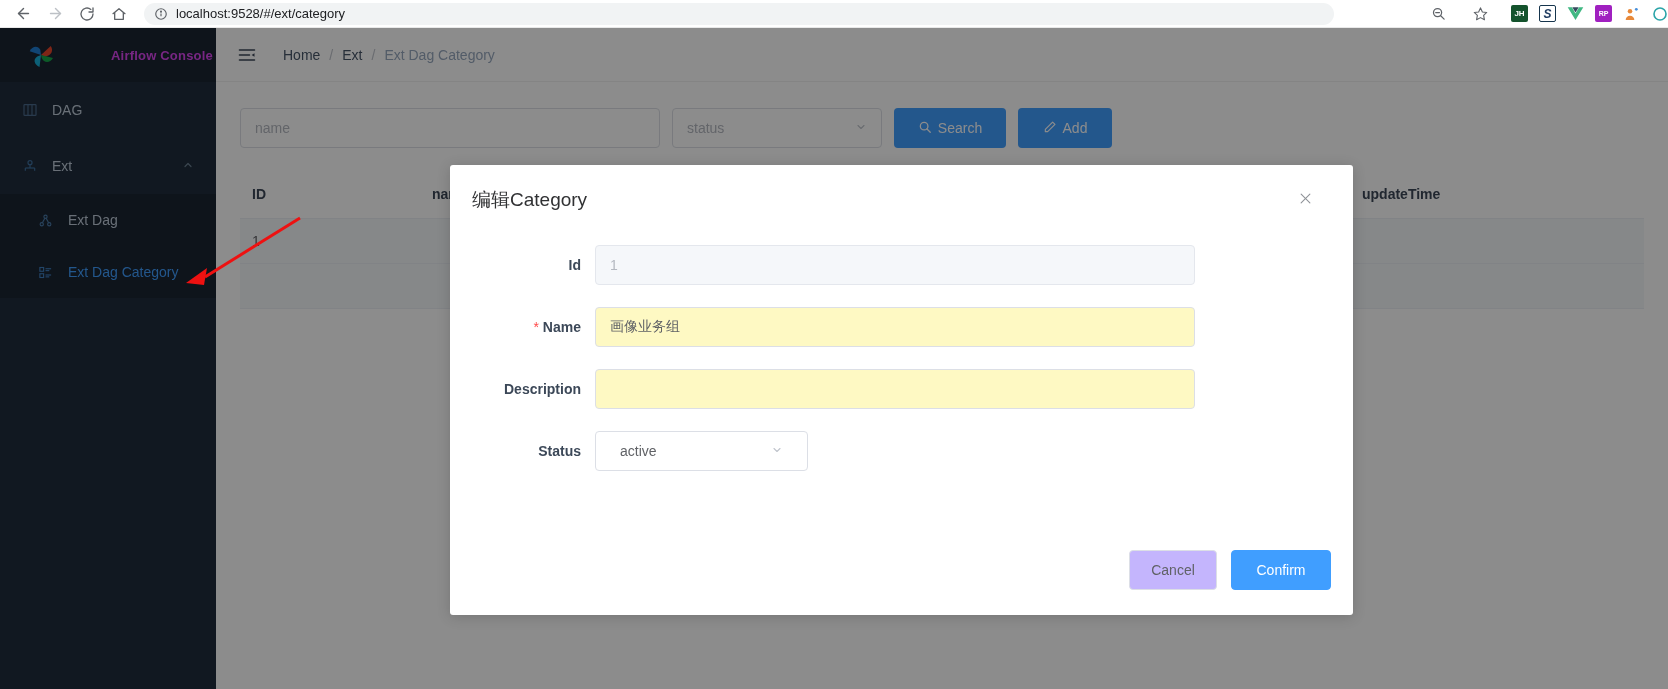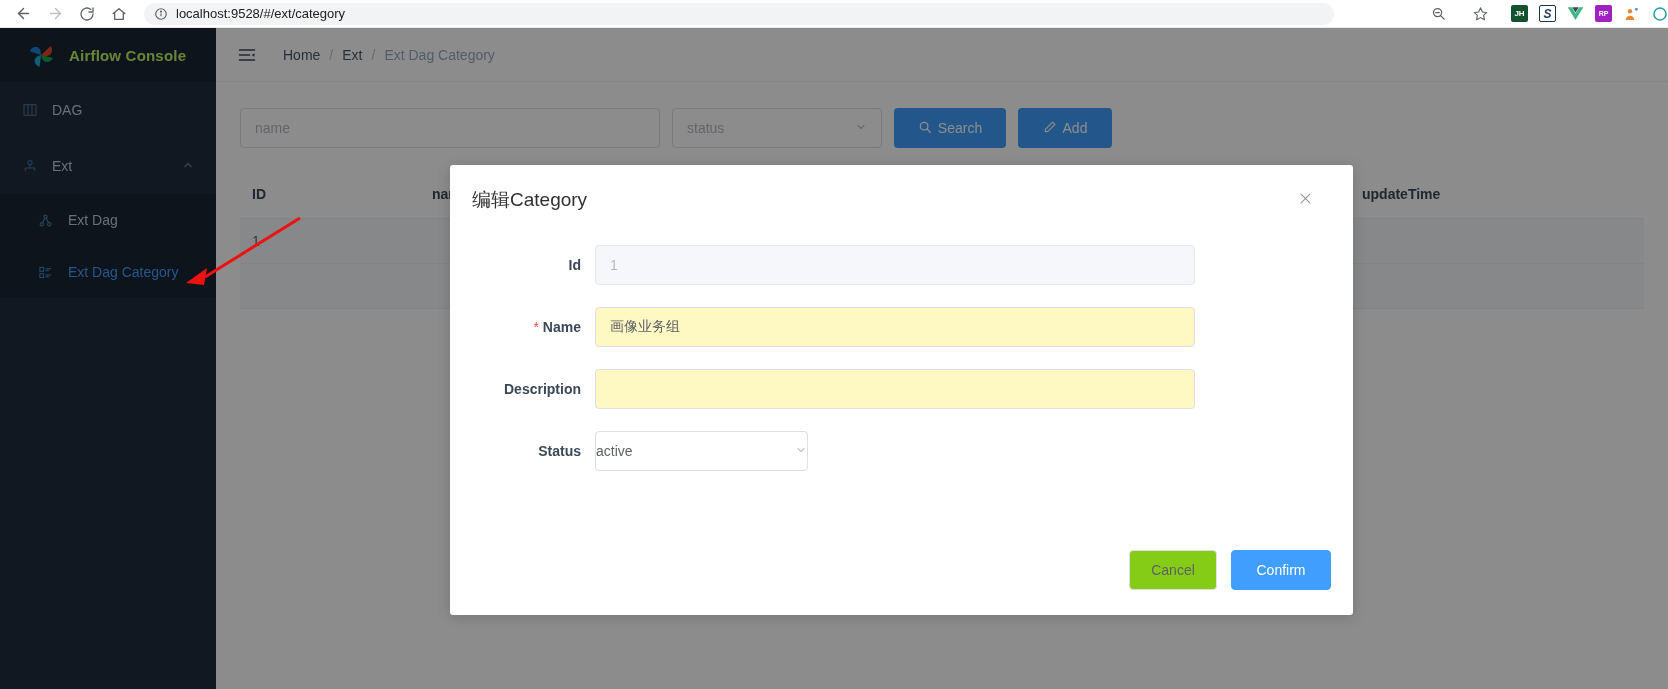--- a/index.html
+++ b/index.html
@@ -65,22 +65,23 @@
     background: #1f2d3d;
   }
   .sidebar-logo {
     height: 54px;
     background: #1b2532;
     display: flex; align-items: center;
     padding-left: 26px; gap: 13px;
   }
   .logo-mark { width: 30px; height: 30px; position: relative; flex: 0 0 30px; }
   .logo-title {
-    color: #bef264; font-size: 15px; font-weight: bold;
+    color: #d946ef; font-size: 13px; font-weight: bold;
     letter-spacing: 0.2px;
+    margin-left: 42px;
   }
   .menu { padding-top: 0; }
   .menu-item {
     height: 56px; display: flex; align-items: center;
     padding-left: 22px; color: #bfcbd9; font-size: 14px;
     cursor: pointer;
   }
   .menu-item .mi-icon {
     width: 26px; color: #5b7fa6; font-size: 15px;
     display: flex; align-items: center;
@@ -199,32 +200,32 @@
     width: 600px; height: 40px;
     border: 1px solid #dcdfe6; border-radius: 4px;
     padding: 0 14px; font-size: 14px; color: #606266;
     outline: none; background: #fef9c3;
     font-family: "Liberation Sans", "DejaVu Sans", sans-serif;
   }
   .f-input.disabled { background: #f5f7fa; color: #b4b8c0; border-color: #e4e7ed; }
   .f-select {
     width: 213px; height: 40px;
     border: 1px solid #dcdfe6; border-radius: 4px;
-    padding: 0 0; font-size: 14px; color: #606266;
+    padding: 0 24px; font-size: 14px; color: #606266;
     display: flex; align-items: center; cursor: pointer; background: #fff;
   }
   .f-select .caret { margin-left: auto; color: #c0c4cc; font-size: 12px; }
   .modal-footer {
     position: absolute; bottom: 0; left: 0; right: 0;
     padding: 0 22px 25px 22px;
     display: flex; justify-content: flex-end; gap: 14px;
   }
   .btn-cancel {
     height: 40px; min-width: 88px; padding: 0 20px;
-    background: #84cc16; border: 1px solid #dcdfe6;
+    background: #c4b5fd; border: 1px solid #dcdfe6;
     border-radius: 4px; color: #606266; font-size: 14px; cursor: pointer;
     font-family: "Liberation Sans", sans-serif;
   }
   .btn-confirm {
     height: 40px; min-width: 100px; padding: 0 20px;
     background: #409eff; border: 1px solid #409eff;
     border-radius: 4px; color: #ffffff; font-size: 14px; cursor: pointer;
     font-family: "Liberation Sans", sans-serif;
   }
 

